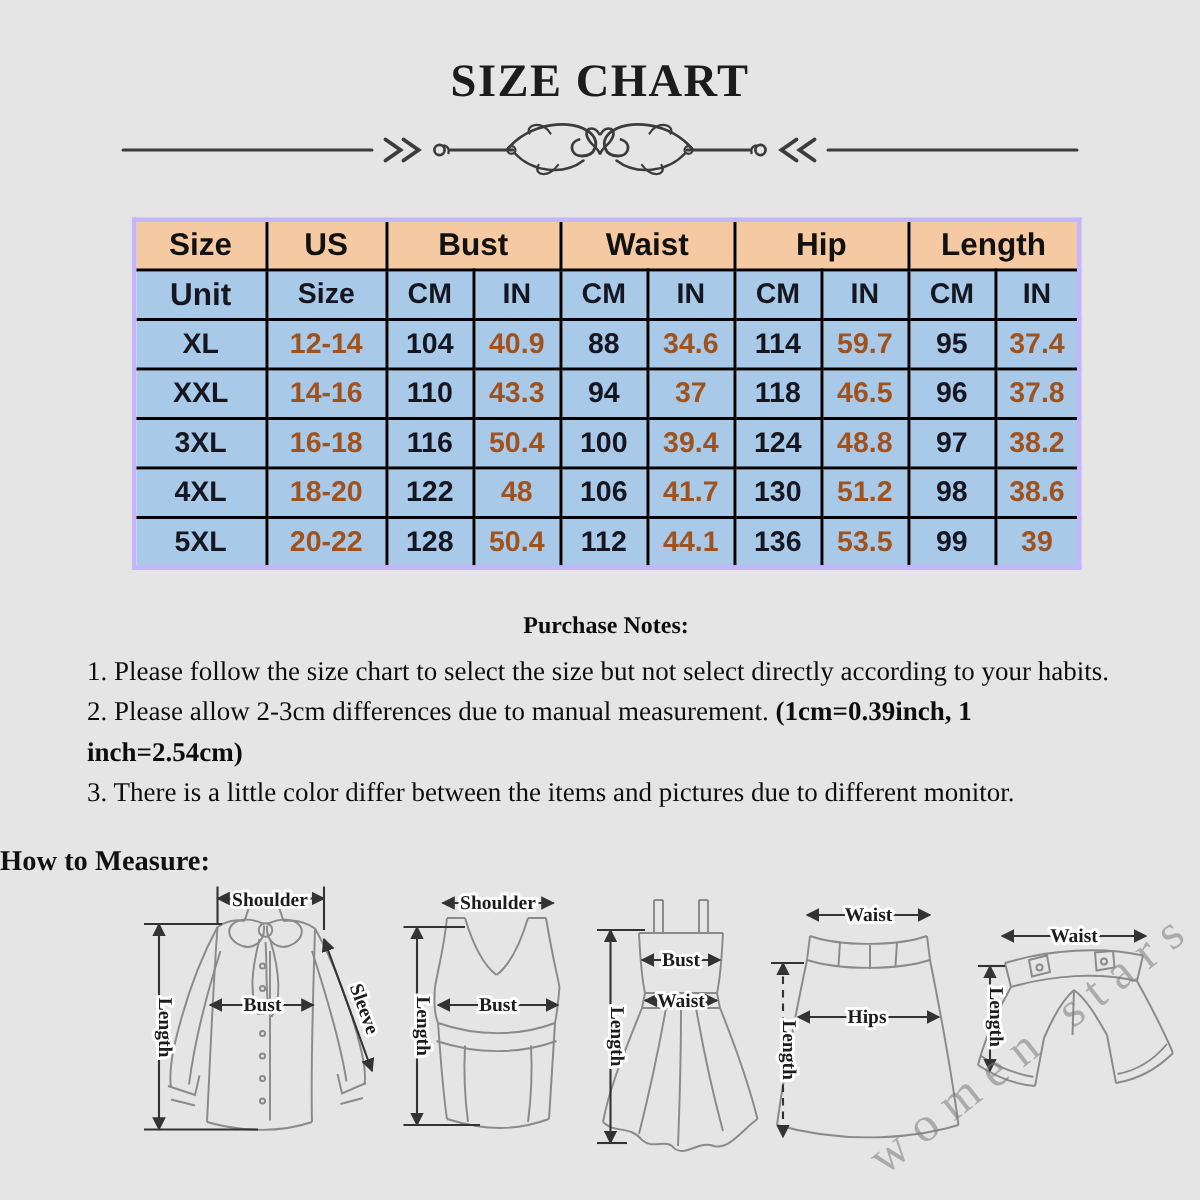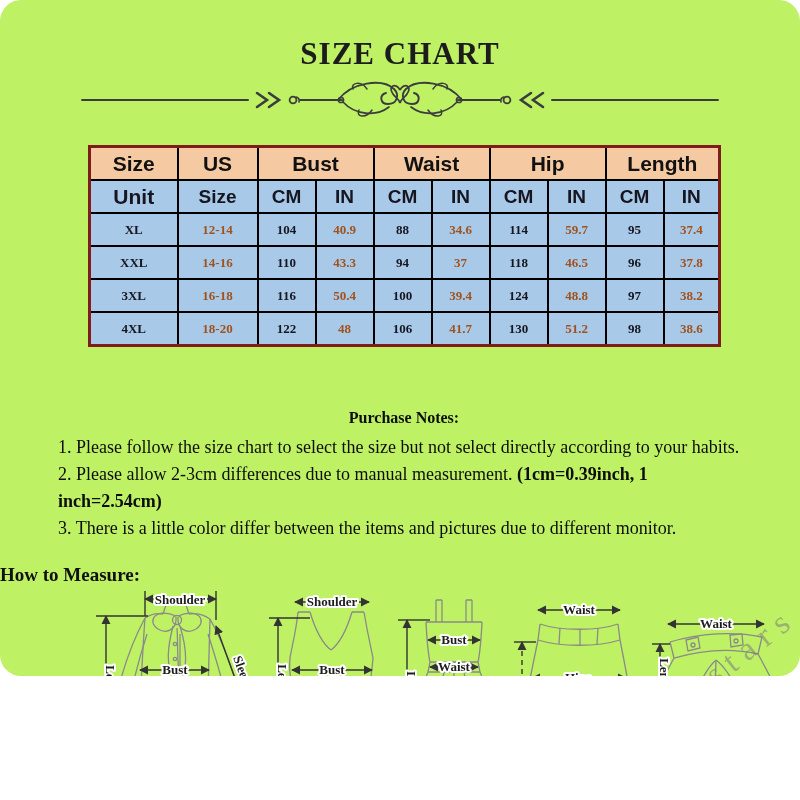--- a/index.html
+++ b/index.html
@@ -1,31 +1,31 @@
 <!DOCTYPE html>
 <html style="--peach: #f5c9a2; --blue: #a9c9e9; --brown: #a0521d; --dark: #15161f;"><head>
 <meta charset="utf-8">
 <style>
   html,body{margin:0;padding:0;background:#fff;}
-  .canvas{position:relative;width:800px;height:676px;background:#bef264;overflow:hidden;
-          font-family:"Liberation Serif",serif;color:#111;border-radius:21px;}
+  .canvas{position:relative;width:800px;height:800px;background:#e5e5e5;overflow:hidden;
+          font-family:"Liberation Serif",serif;color:#111;}
   
   .title{position:absolute;top:36px;left:0;width:100%;text-align:center;
          font-weight:bold;font-size:31px;letter-spacing:1px;color:#1c1c1c;}
   
   .divider{position:absolute;top:76px;left:80px;}
   
   table.size{position:absolute;top:145px;left:88px;border-collapse:collapse;table-layout:fixed;
              width:630px;font-family:"Liberation Sans",sans-serif;font-weight:bold;text-align:center;}
   table.size th,table.size td{border:2.5px solid #000;height:31px;padding:0;overflow:hidden;}
-  table.size{border:3px solid #7f1d1d;}
+  table.size{border:3px solid #c4b5fd;}
   tr.grp th{background:var(--peach);font-size:21px;color:#111;}
   tr.unit th{background:var(--blue);font-size:19px;color:var(--dark);}
   tr.unit th:first-child{font-size:21px;}
-  table.size td{background:var(--blue);font-size:13px;font-family:Liberation Serif, serif;}
+  table.size td{background:var(--blue);font-size:19px;}
   td.c-size{color:var(--dark);font-size:20px;}
   td.c-dark{color:var(--dark);}
   td.c-brown{color:var(--brown);}
   
   .notes{position:absolute;top:404px;left:58px;width:692px;font-size:18px;line-height:27px;color:#0d0d0d;}
   .notes h3{margin:0 0 3px 0;text-align:center;font-size:16px;font-weight:bold;}
   .notes p{margin:0;}
   .notes b{font-weight:bold;}
   .howto{position:absolute;top:564px;left:0;width:100%;text-align:left;
          font-weight:bold;font-size:19px;}
@@ -139,20 +139,32 @@
           <td class="c-brown">18-20</td>
           <td class="c-dark">122</td>
           <td class="c-brown">48</td>
           <td class="c-dark">106</td>
           <td class="c-brown">41.7</td>
           <td class="c-dark">130</td>
           <td class="c-brown">51.2</td>
           <td class="c-dark">98</td>
           <td class="c-brown">38.6</td>
         </tr>
+        <tr>
+          <td class="c-size">5XL</td>
+          <td class="c-brown">20-22</td>
+          <td class="c-dark">128</td>
+          <td class="c-brown">50.4</td>
+          <td class="c-dark">112</td>
+          <td class="c-brown">44.1</td>
+          <td class="c-dark">136</td>
+          <td class="c-brown">53.5</td>
+          <td class="c-dark">99</td>
+          <td class="c-brown">39</td>
+        </tr>
       </tbody>
   </table>
 
   <div class="notes">
     <h3>Purchase Notes:</h3>
     <p><span>1. Please follow the size chart to select the size but not select directly according to your habits.</span></p>
     <p><span>2. Please allow 2-3cm differences due to manual measurement. </span><b>(1cm=0.39inch, 1 inch=2.54cm)</b></p>
     <p><span>3. There is a little color differ between the items and pictures due to different monitor.</span></p>
   </div>
 

